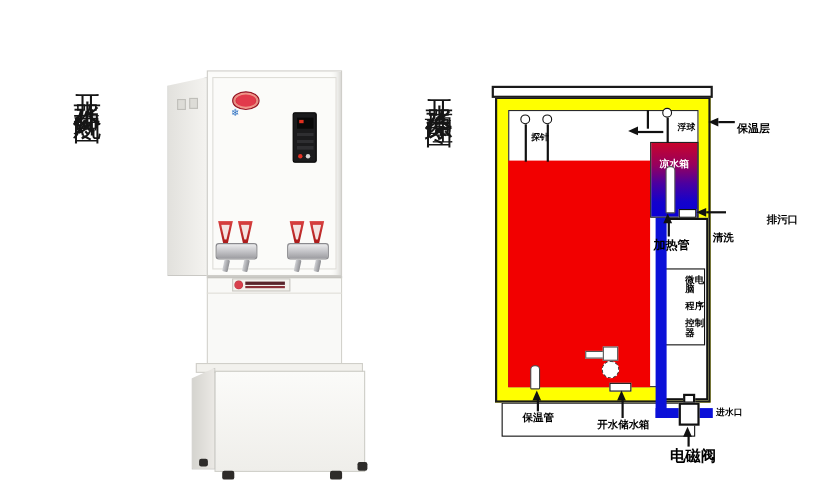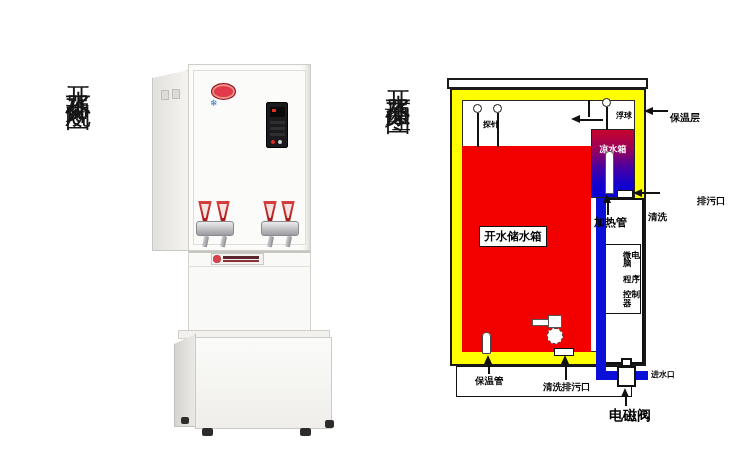--- a/index.html
+++ b/index.html
@@ -216,40 +216,39 @@
   <div class="arr-up" style="left:603px; top:194px;"></div>
   <div class="line-v" style="left:607px; top:202px; height:13px;"></div>
   <div class="slabel" style="left:594px; top:217px; font-size:11px;">加热管</div>
 
   <div class="sc-ctrlbox">
     <div>微电脑</div>
     <div>程序</div>
     <div>控制器</div>
   </div>
 
-  <div class="sc-tanklabel">开水储水箱</div>
 
   <div class="sc-tube"></div>
   <div class="sc-faucet-bar"></div>
   <div class="sc-faucet-neck"></div>
   <div class="sc-faucet-ball"></div>
   <div class="sc-stub" style="left:554px; top:348px; width:20px; height:8px;"></div>
 
   <div class="sc-pipe-v"></div>
   <div class="sc-pipe-h"></div>
   <div class="sc-valve-cap"></div>
   <div class="sc-valve"></div>
   <div class="slabel tiny" style="left:651px; top:371px;">进水口</div>
 
   <div class="sc-basebox"></div>
   <div class="arr-up" style="left:484px; top:355px;"></div>
   <div class="line-v" style="left:488px; top:363px; height:11px;"></div>
   <div class="slabel" style="left:475px; top:376px;">保温管</div>
 
   <div class="arr-up" style="left:561px; top:355px;"></div>
   <div class="line-v" style="left:565px; top:363px; height:17px;"></div>
-  <div class="slabel" style="left:543px; top:382px;">清洗排污口</div>
+  <div class="slabel" style="left:543px; top:382px;">开水储水箱</div>
 
   <div class="arr-up" style="left:621px; top:388px;"></div>
   <div class="line-v" style="left:625px; top:396px; height:10px;"></div>
   <div class="slabel" style="left:609px; top:408px; font-size:14px;">电磁阀</div>
 
 </div>
 
 </body></html>

